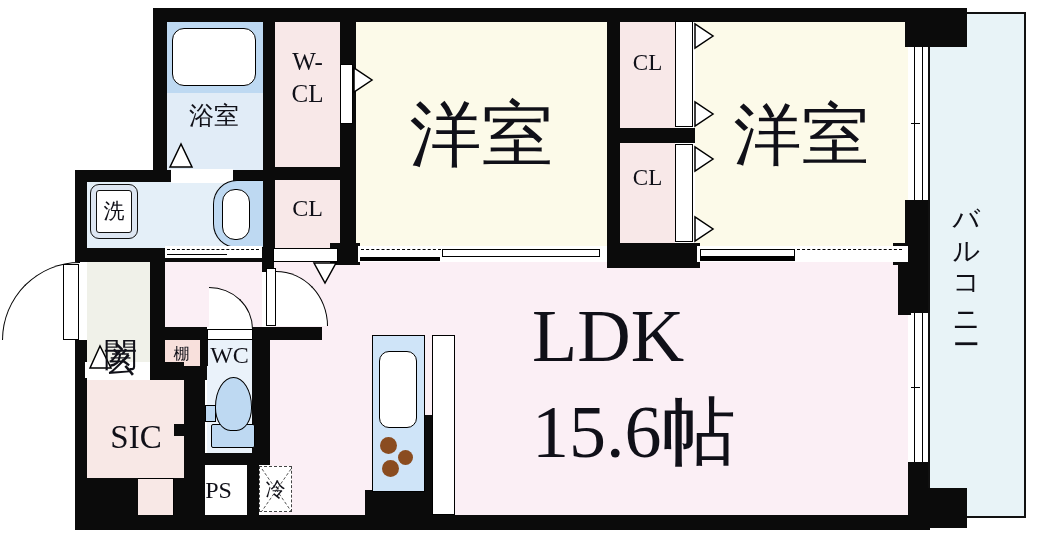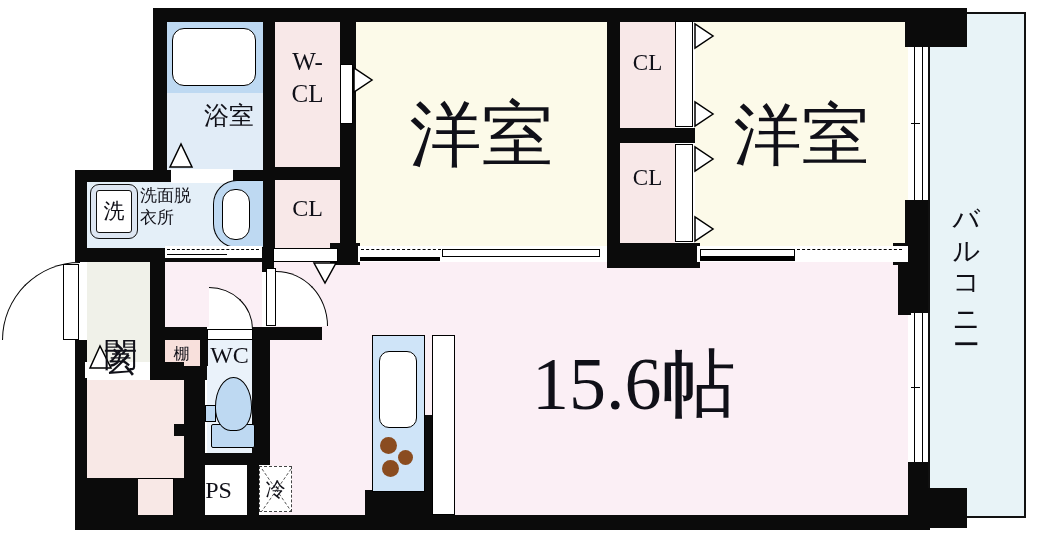--- a/index.html
+++ b/index.html
@@ -173,33 +173,31 @@
       </svg>
   </div>
 
   <div class="lbl blk" style="left:356px;top:40px;width:251px;height:190px;font-size:72px;line-height:92px;">
     <div><span>洋室</span></div>
   </div>
   <div class="lbl blk" style="left:695px;top:40px;width:213px;height:190px;font-size:68px;line-height:90px;">
     <div><span>洋室</span></div>
   </div>
   <div class="lbl blk" style="left:532px;top:284px;width:340px;height:200px;font-size:74px;line-height:96px;justify-content:flex-start;text-align:left;">
-    <div><span>15.6帖</span></div>
+    <div><span>LDK</span><span>15.6帖</span></div>
   </div>
   <div class="lbl vtext" style="left:944px;top:112px;width:44px;height:300px;font-size:27px;letter-spacing:5px;">バルコニー</div>
-  <div class="lbl" style="left:180px;top:100px;width:98px;height:32px;font-size:25px;">浴室</div>
+  <div class="lbl" style="left:165px;top:100px;width:98px;height:32px;font-size:25px;">浴室</div>
   <div class="lbl blk" style="left:275px;top:42px;width:65px;height:72px;font-size:25px;line-height:1.3;">
     <div><span>W-</span><span>CL</span></div>
   </div>
   <div class="lbl" style="left:275px;top:193px;width:65px;height:30px;font-size:24px;">CL</div>
   <div class="lbl" style="left:620px;top:48px;width:55px;height:30px;font-size:23px;">CL</div>
   <div class="lbl" style="left:620px;top:163px;width:55px;height:30px;font-size:23px;">CL</div>
-  <div class="lbl blk" style="left:140px;top:183px;width:80px;height:48px;font-size:17px;line-height:1.3;justify-content:flex-start;text-align:left;">
-    <div><span>洗面脱</span><span>衣所</span></div>
-  </div>
   <div class="lbl" style="left:90px;top:184px;width:48px;height:55px;font-size:21px;">洗</div>
   <div class="lbl vtext" style="left:101px;top:268px;width:38px;height:92px;font-size:33px;">玄関</div>
+  <div class="lbl" style="left:88px;top:418px;width:96px;height:40px;font-size:33px;">SIC</div>
   <div class="lbl" style="left:207px;top:341px;width:45px;height:28px;font-size:24px;">WC</div>
   <div class="lbl" style="left:205px;top:474px;width:27px;height:32px;font-size:24px;">PS</div>
   <div class="lbl" style="left:163px;top:342px;width:37px;height:24px;font-size:16px;">棚</div>
   <div class="lbl" style="left:259px;top:466px;width:33px;height:46px;font-size:20px;">冷</div>
 
 </div>
 
 </body></html>

